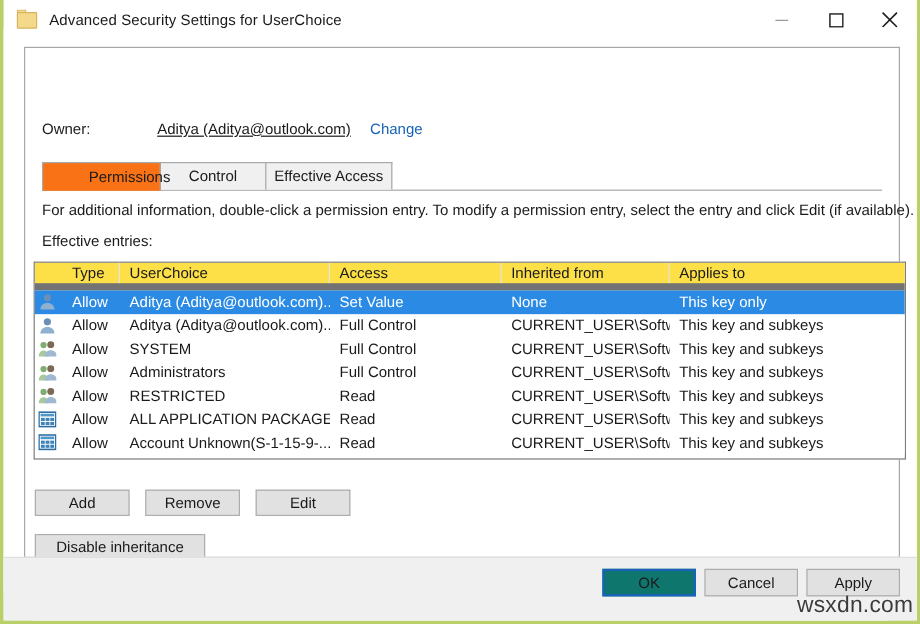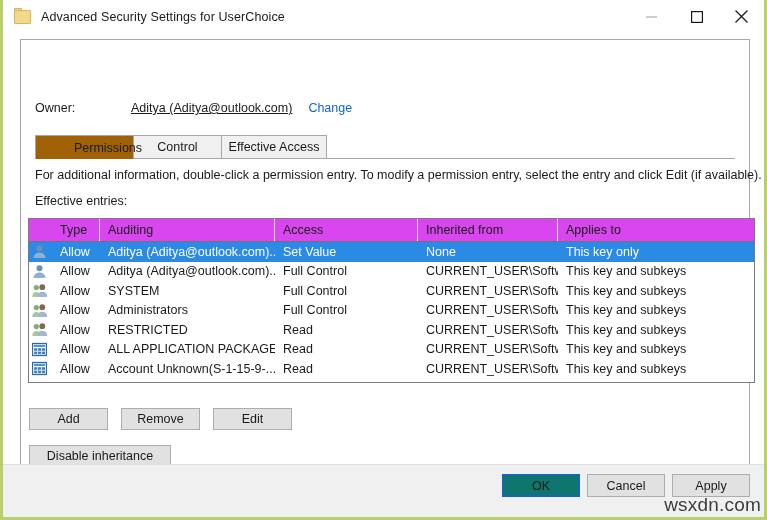--- a/index.html
+++ b/index.html
@@ -142,21 +142,21 @@
     font-size: 12.5px;
     color: #1a1a1a;
     display: flex;
     align-items: center;
     justify-content: center;
     box-sizing: border-box;
     margin-right: -1px;
     padding: 0 12px;
   }
   .tab.active {
-    background: #a16207;
+    background: #f97316;
     position: relative;
     z-index: 2;
     height: 24px;
     margin-bottom: -1px;
     padding-left: 47px;
   }
   .tab-permissions { width: 99px; padding: 0; }
   .tab-auditing { width: 89px; padding: 0; }
   .tab-effective { width: 106px; padding: 0; }
   
@@ -184,22 +184,22 @@
     width: 727px;
     height: 165px;
     border: 1px solid #7b7b7b;
     background: #ffffff;
     box-sizing: border-box;
     overflow: hidden;
   }
   .list-header {
     display: flex;
     height: 23px;
-    background: #d946ef;
-    border-bottom: 1px solid #737373;
+    background: #fde047;
+    border-bottom: 6px solid #737373;
     box-sizing: border-box;
   }
   .hcell {
     font-size: 12.5px;
     color: #1a1a1a;
     display: flex;
     align-items: center;
     padding-left: 8px;
     border-right: 1px solid #e2e2e2;
     box-sizing: border-box;
@@ -369,21 +369,21 @@
           <div class="tab tab-effective">Effective Access</div>
         </div>
 
         <div class="info-text">For additional information, double-click a permission entry. To modify a permission entry, select the entry and click Edit (if available).</div>
         <div class="entries-label">Effective entries:</div>
 
         <div class="listbox">
           <div class="list-header">
             <div class="hcell c-icon"></div>
             <div class="hcell c-type">Type</div>
-            <div class="hcell c-princ">Auditing</div>
+            <div class="hcell c-princ">UserChoice</div>
             <div class="hcell c-access">Access</div>
             <div class="hcell c-inher">Inherited from</div>
             <div class="hcell c-applies">Applies to</div>
           </div>
           <div id="rows-container">
               <div class="row selected">
                 <div class="cell c-icon">
                   <svg class="pic" width="15" height="15" viewBox="0 0 15 15">
                     <circle cx="7.5" cy="4.2" r="3" fill="#6b8fb5"></circle>
                     <path d="M1.6 14c0-3.3 2.6-5.5 5.9-5.5s5.9 2.2 5.9 5.5z" fill="#8fb0cf"></path>

